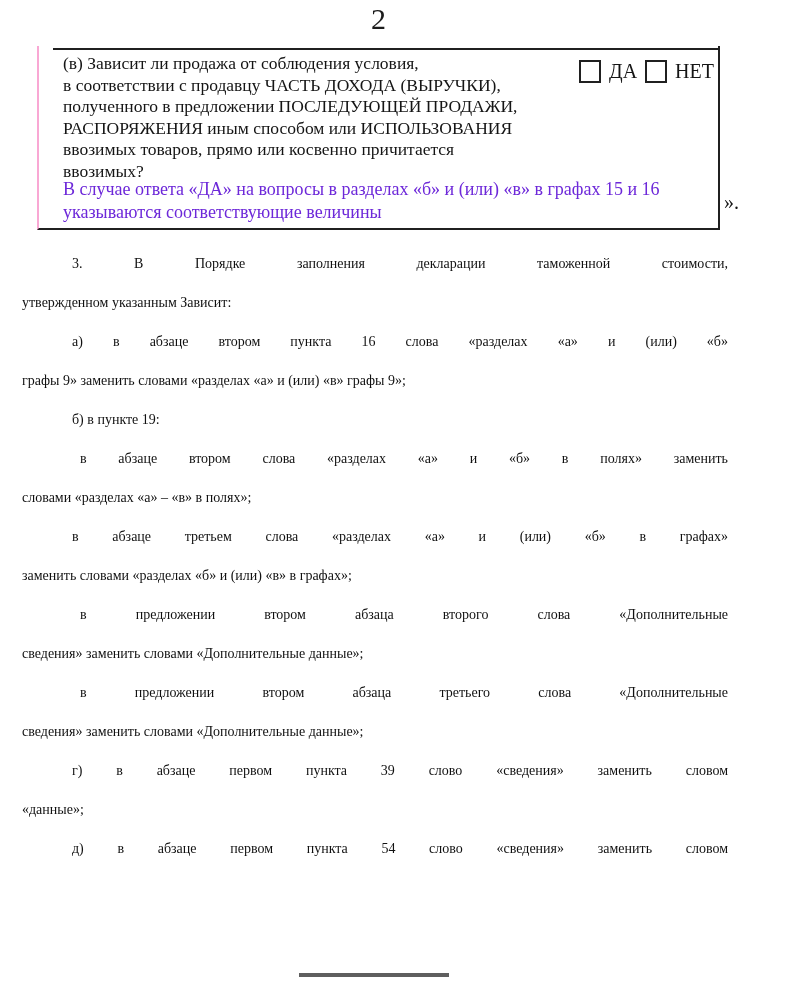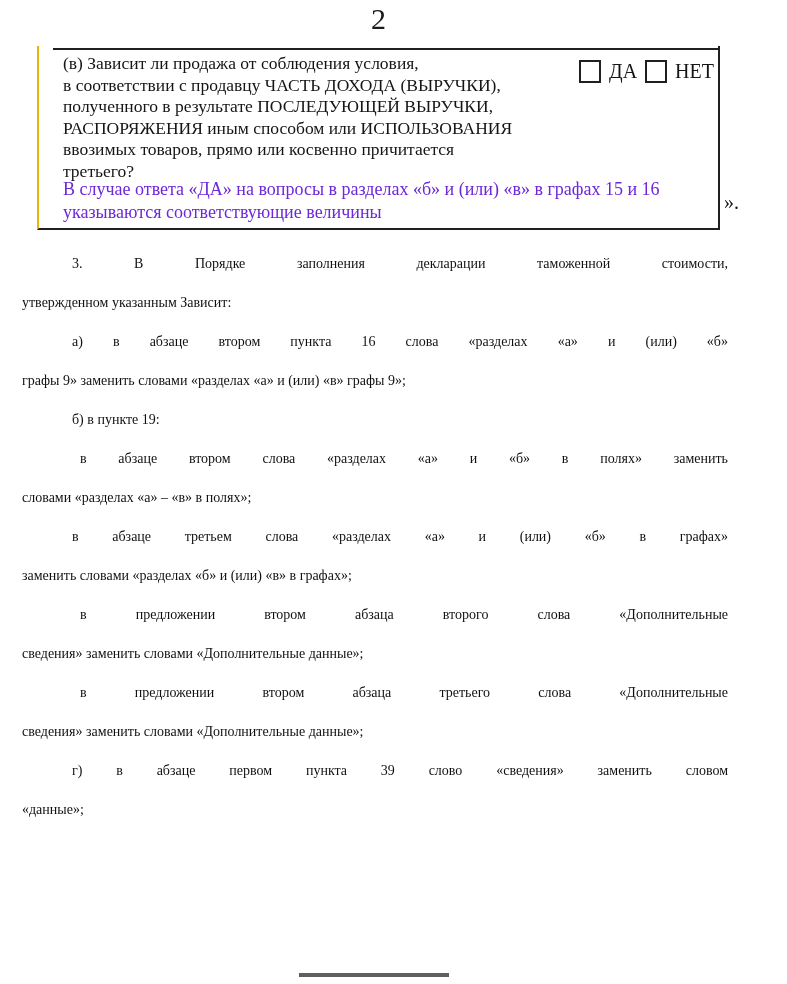--- a/index.html
+++ b/index.html
@@ -14,21 +14,21 @@
   
   .page-number{
     position:absolute;top:2px;left:0;right:30px;
     text-align:center;
     font-size:30px;line-height:34px;color:#1c1c1c;
   }
   
   .form-box{
     position:absolute;left:37px;top:46px;width:683px;height:184px;
     box-sizing:border-box;
-    border-left:2px solid #eab308;
+    border-left:2px solid #f9a8d4;
     border-right:2px solid #202020;
     border-bottom:2px solid #202020;
     background:#ffffff;
   }
   .form-box .top-rule{
     position:absolute;left:14px;right:0;top:2px;height:2px;background:#202020;
   }
   .question{
     position:absolute;left:24px;top:7px;width:520px;
     font-size:17.5px;line-height:21.6px;color:#151515;
@@ -74,24 +74,24 @@
 <div class="page">
 
   <div class="page-number">2</div>
 
   <div class="form-box">
     <div class="top-rule"></div>
 
     <div class="question">
       <div class="qline">(в) Зависит ли продажа от соблюдения условия,</div>
       <div class="qline">в соответствии с продавцу ЧАСТЬ ДОХОДА (ВЫРУЧКИ),</div>
-      <div class="qline">полученного в результате ПОСЛЕДУЮЩЕЙ ВЫРУЧКИ,</div>
+      <div class="qline">полученного в предложении ПОСЛЕДУЮЩЕЙ ПРОДАЖИ,</div>
       <div class="qline">РАСПОРЯЖЕНИЯ иным способом или ИСПОЛЬЗОВАНИЯ</div>
       <div class="qline">ввозимых товаров, прямо или косвенно причитается</div>
-      <div class="qline">третьего?</div>
+      <div class="qline">ввозимых?</div>
     </div>
 
     <div class="checkbox-group">
       <span class="checkbox"></span>
       <span>ДА</span>
       <span class="checkbox"></span>
       <span>НЕТ</span>
     </div>
 
     <div class="note">
@@ -111,17 +111,18 @@
     <div class="line ind2 just">в абзаце втором слова «разделах «а» и «б» в полях» заменить</div>
     <div class="line">словами «разделах «а» – «в» в полях»;</div>
     <div class="line ind just">в абзаце третьем слова «разделах «а» и (или) «б» в графах»</div>
     <div class="line">заменить словами «разделах «б» и (или) «в» в графах»;</div>
     <div class="line ind2 just">в предложении втором абзаца второго слова «Дополнительные</div>
     <div class="line">сведения» заменить словами «Дополнительные данные»;</div>
     <div class="line ind2 just">в предложении втором абзаца третьего слова «Дополнительные</div>
     <div class="line">сведения» заменить словами «Дополнительные данные»;</div>
     <div class="line ind just">г) в абзаце первом пункта 39 слово «сведения» заменить словом</div>
     <div class="line">«данные»;</div>
+    <div class="line ind just">д) в абзаце первом пункта 54 слово «сведения» заменить словом</div>
   </div>
 
   <div class="divider"></div>
 
 </div>
 
 </body></html>

